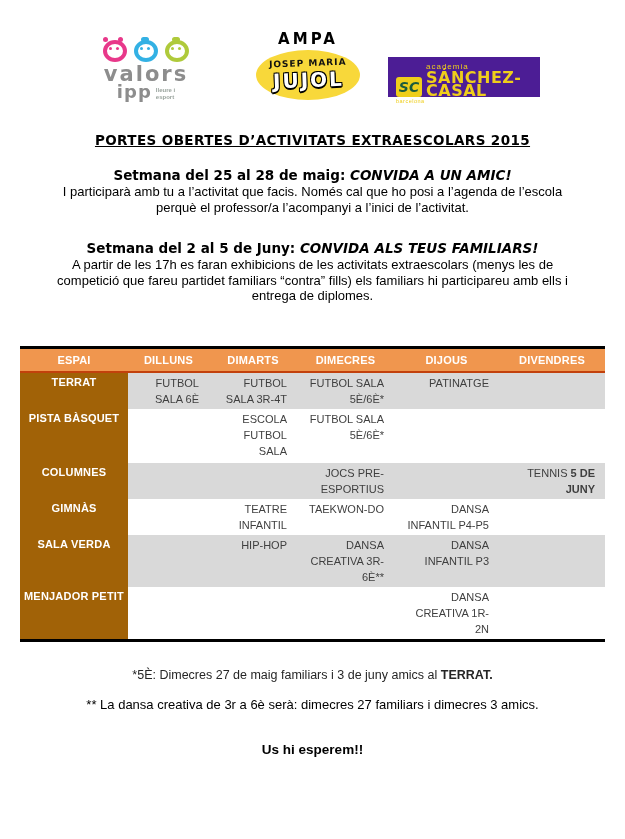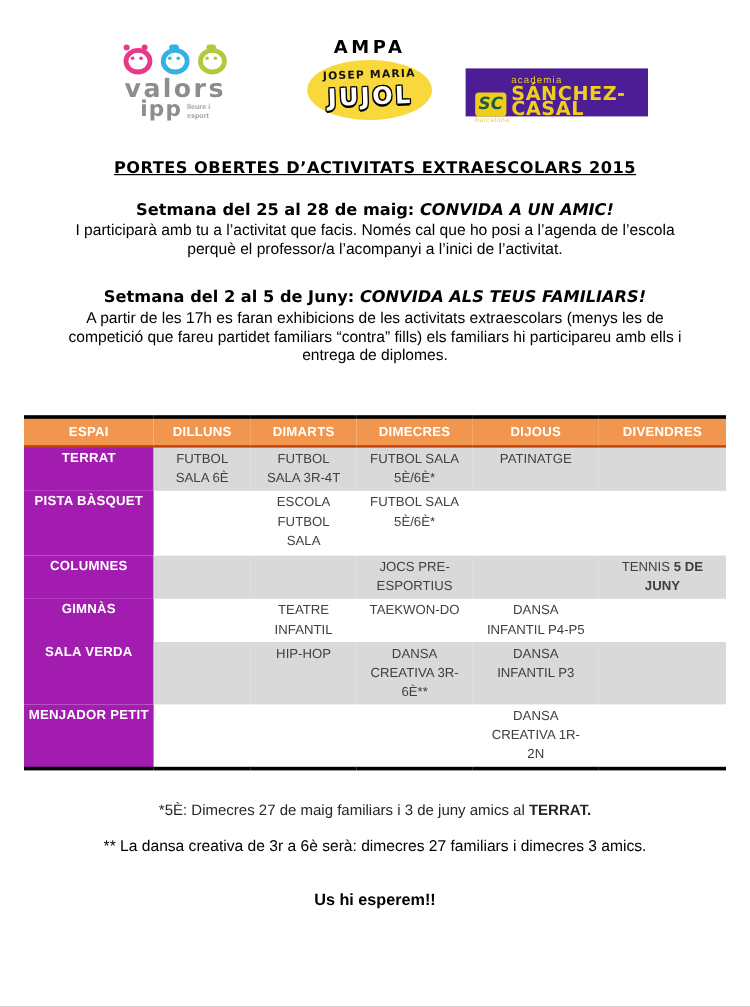--- a/index.html
+++ b/index.html
@@ -55,25 +55,25 @@
     border-top:3px solid #000;border-bottom:3px solid #000;
     font-size:11px;
   }
   .col-espai{width:108px;}.col-dl{width:81px;}.col-dm{width:88px;}
   .col-dc{width:97px;}.col-dj{width:105px;}.col-dv{width:106px;}
   table.schedule thead th{
     background:#f0964e;color:#fff;font-weight:bold;height:20px;
     border-bottom:2px solid #c2410c;font-size:11px;letter-spacing:0.2px;
   }
   table.schedule tbody th{
-    background:#a21caf;color:#fff;font-weight:bold;vertical-align:top;
+    background:#a16207;color:#fff;font-weight:bold;vertical-align:top;
     padding:3px 4px;font-size:11px;letter-spacing:0.2px;
   }
   table.schedule td{
-    vertical-align:top;text-align:center;padding:2px 10px;
+    vertical-align:top;text-align:right;padding:2px 10px;
     color:#3f3f3f;line-height:16px;white-space:pre-line;
   }
   table.schedule tbody tr:nth-child(odd) td{background:#d9d9d9;}
   table.schedule tbody tr:nth-child(1){height:36px;}
   table.schedule tbody tr:nth-child(2){height:54px;}
   table.schedule tbody tr:nth-child(3){height:35px;}
   table.schedule tbody tr:nth-child(4){height:34px;}
   table.schedule tbody tr:nth-child(5){height:50px;}
   table.schedule tbody tr:nth-child(6){height:52px;}
   

